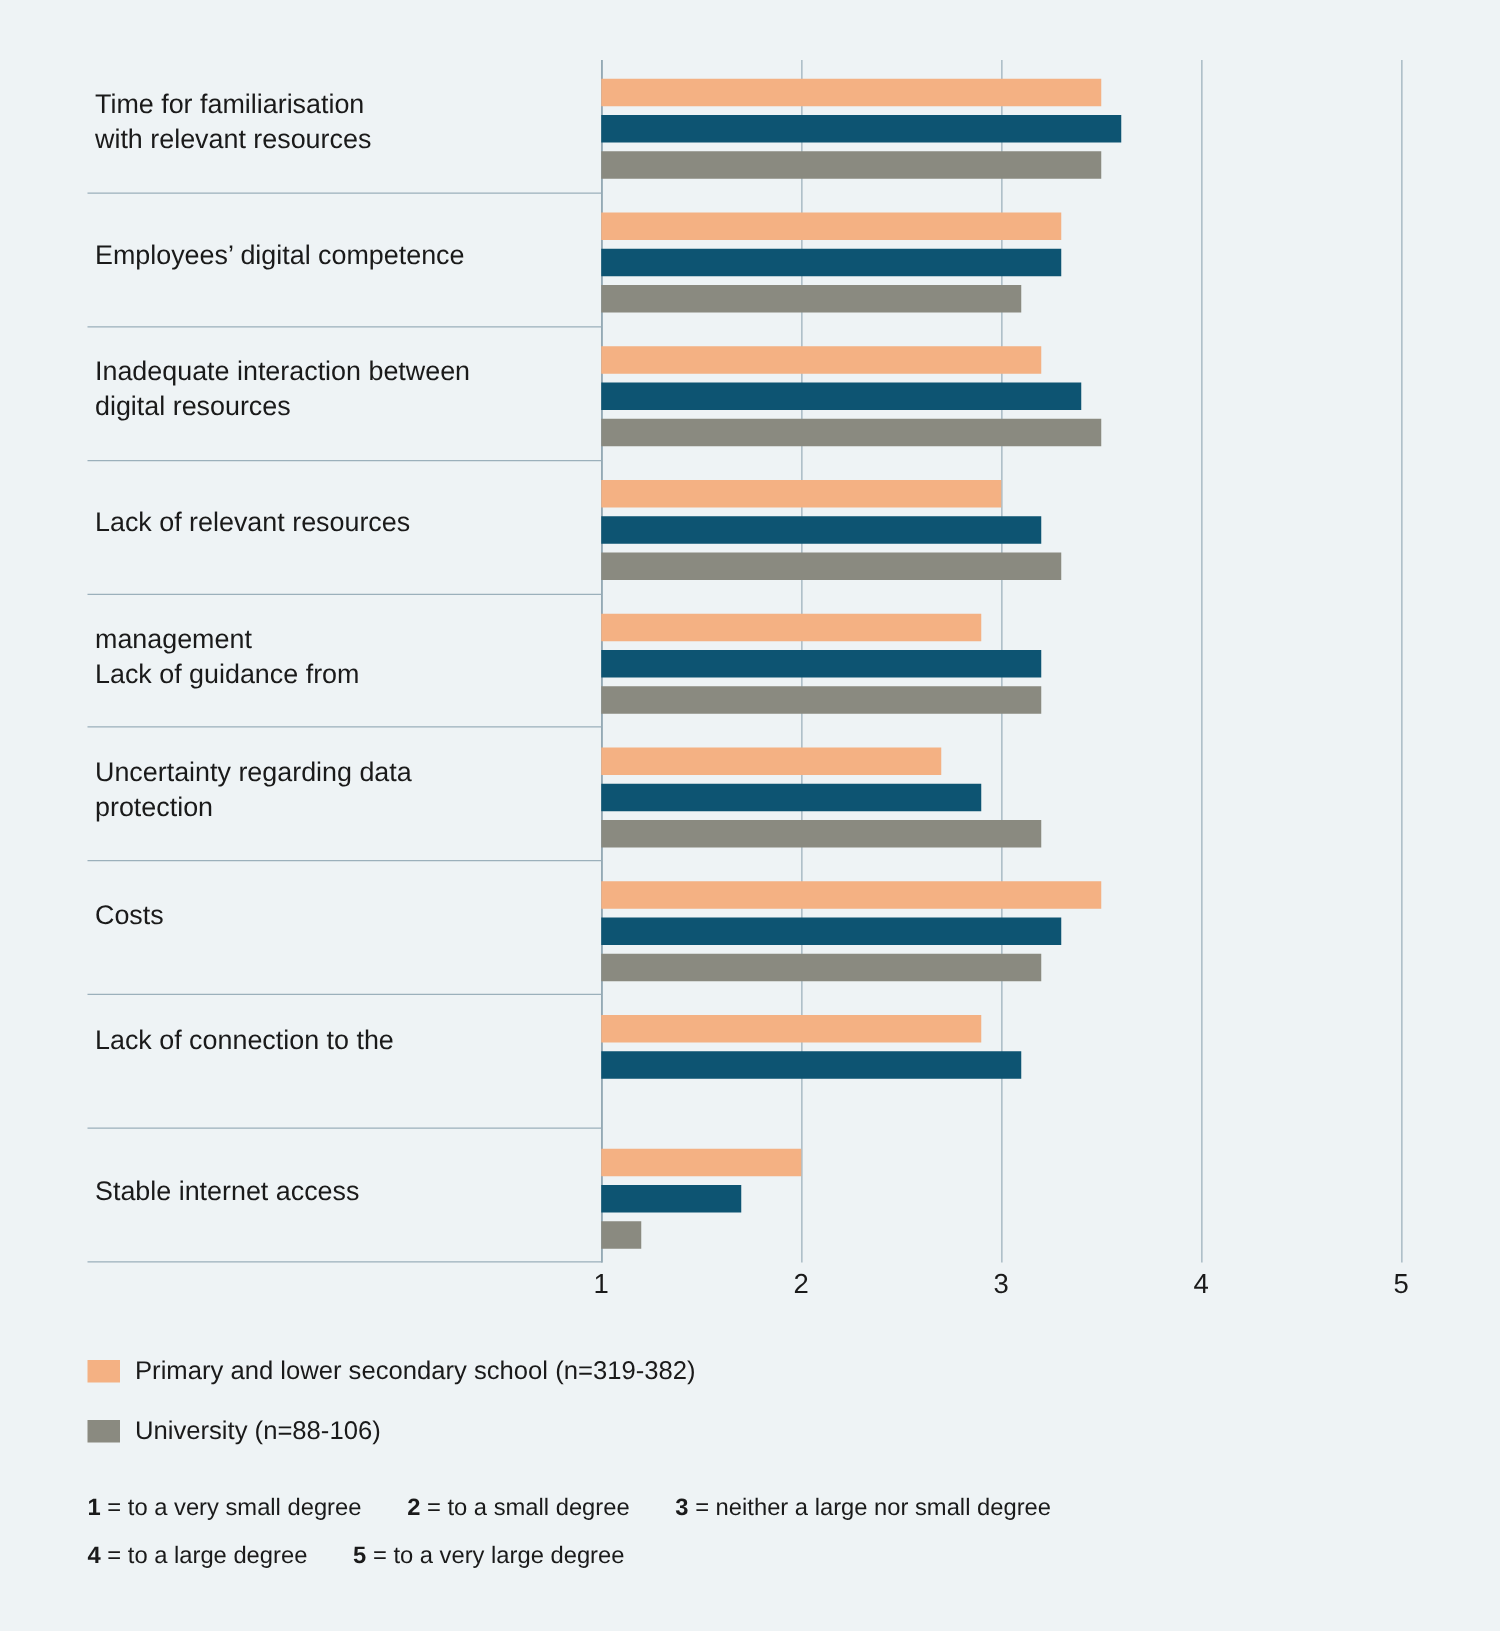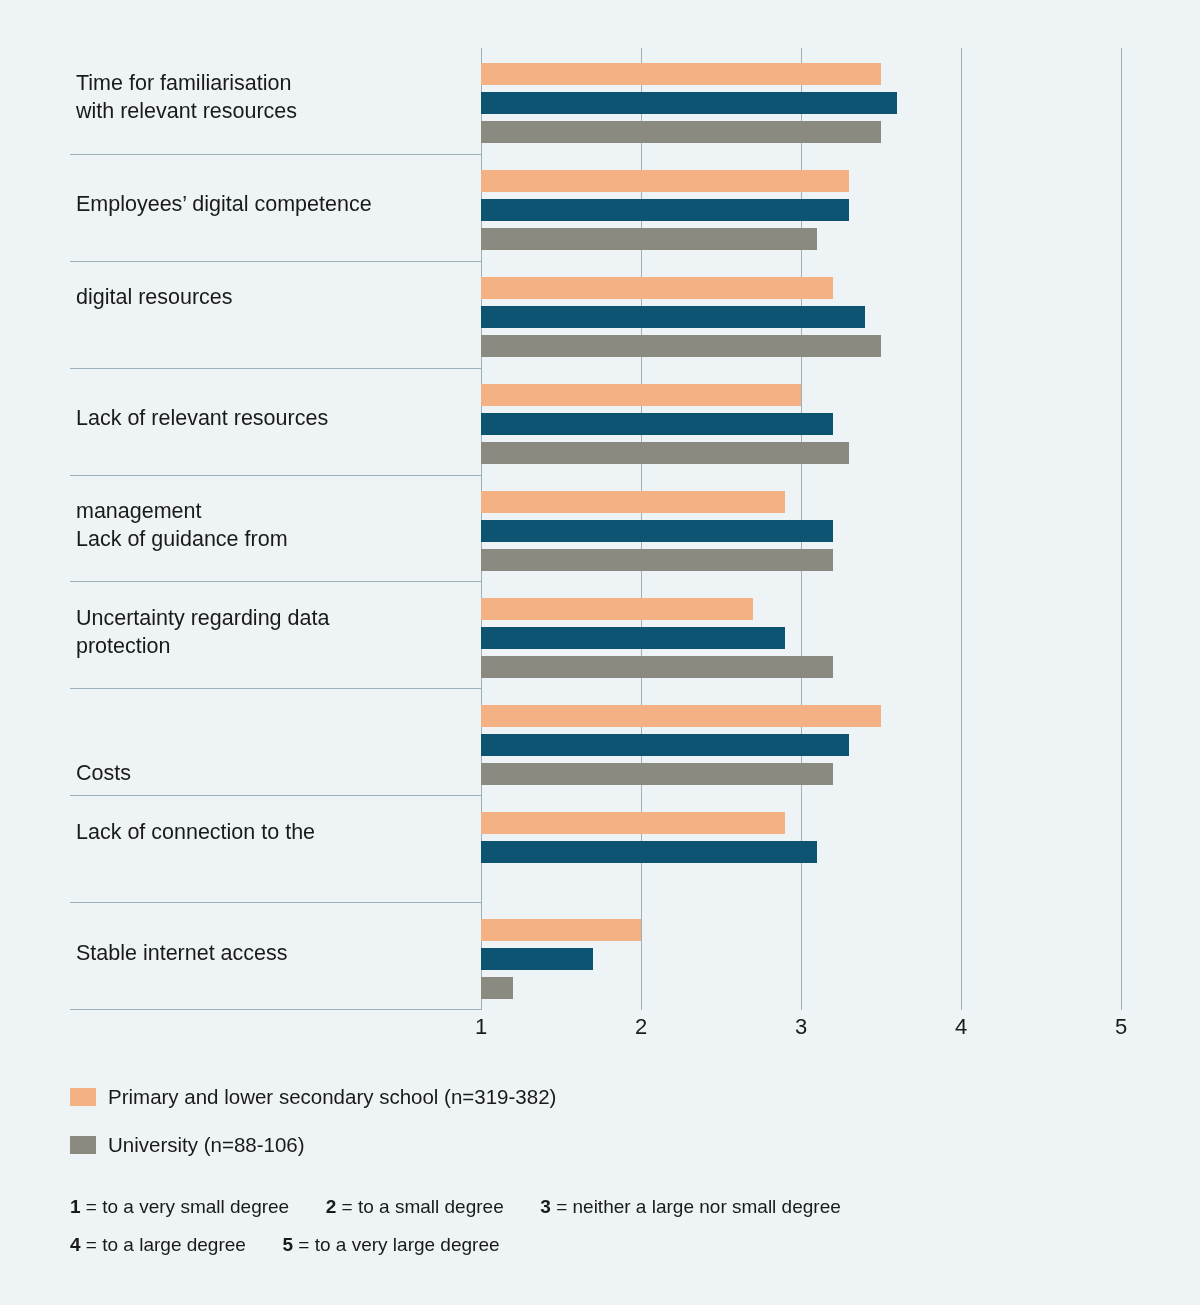--- a/index.html
+++ b/index.html
@@ -158,20 +158,21 @@
         <div class="bar university" title="University (n=88-106): 3.5" style="top: 121px; width: 400px;"></div>
         <div class="row-sep" style="top: 261px;"></div>
         <div class="row-label" style="top: 190px;">
           <div>Employees’ digital competence</div>
         </div>
         <div class="bar primary" title="Primary and lower secondary school (n=319-382): 3.3" style="top: 170px; width: 368px;"></div>
         <div class="bar upper" title="Upper secondary school (n=113-144): 3.3" style="top: 199px; width: 368px;"></div>
         <div class="bar university" title="University (n=88-106): 3.1" style="top: 228px; width: 336px;"></div>
         <div class="row-sep" style="top: 368px;"></div>
         <div class="row-label" style="top: 283px;">
+          <div>Inadequate interaction between</div>
           <div>digital resources</div>
         </div>
         <div class="bar primary" title="Primary and lower secondary school (n=319-382): 3.2" style="top: 277px; width: 352px;"></div>
         <div class="bar upper" title="Upper secondary school (n=113-144): 3.4" style="top: 306px; width: 384px;"></div>
         <div class="bar university" title="University (n=88-106): 3.5" style="top: 335px; width: 400px;"></div>
         <div class="row-sep" style="top: 475px;"></div>
         <div class="row-label" style="top: 404px;">
           <div>Lack of relevant resources</div>
         </div>
         <div class="bar primary" title="Primary and lower secondary school (n=319-382): 3" style="top: 384px; width: 320px;"></div>
@@ -187,21 +188,21 @@
         <div class="bar university" title="University (n=88-106): 3.2" style="top: 549px; width: 352px;"></div>
         <div class="row-sep" style="top: 688px;"></div>
         <div class="row-label" style="top: 604px;">
           <div>Uncertainty regarding data</div>
           <div>protection</div>
         </div>
         <div class="bar primary" title="Primary and lower secondary school (n=319-382): 2.7" style="top: 598px; width: 272px;"></div>
         <div class="bar upper" title="Upper secondary school (n=113-144): 2.9" style="top: 627px; width: 304px;"></div>
         <div class="bar university" title="University (n=88-106): 3.2" style="top: 656px; width: 352px;"></div>
         <div class="row-sep" style="top: 795px;"></div>
-        <div class="row-label" style="top: 759px;">
+        <div class="row-label" style="top: 718px;">
           <div>Costs</div>
         </div>
         <div class="bar primary" title="Primary and lower secondary school (n=319-382): 3.5" style="top: 705px; width: 400px;"></div>
         <div class="bar upper" title="Upper secondary school (n=113-144): 3.3" style="top: 734px; width: 368px;"></div>
         <div class="bar university" title="University (n=88-106): 3.2" style="top: 763px; width: 352px;"></div>
         <div class="row-sep" style="top: 902px;"></div>
         <div class="row-label" style="top: 818px;">
           <div>Lack of connection to the</div>
         </div>
         <div class="bar primary" title="Primary and lower secondary school (n=319-382): 2.9" style="top: 812px; width: 304px;"></div>

